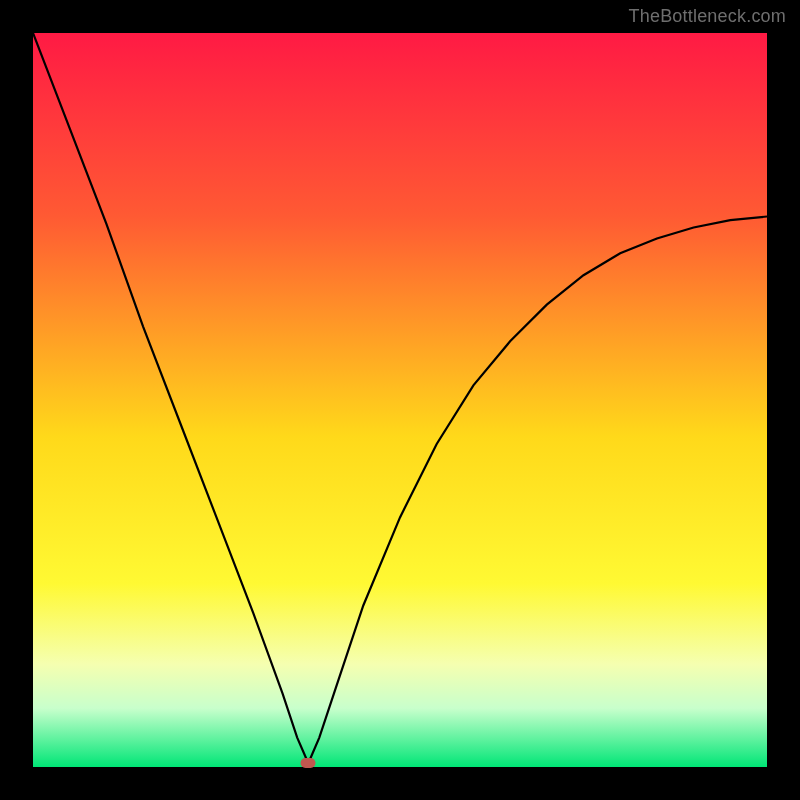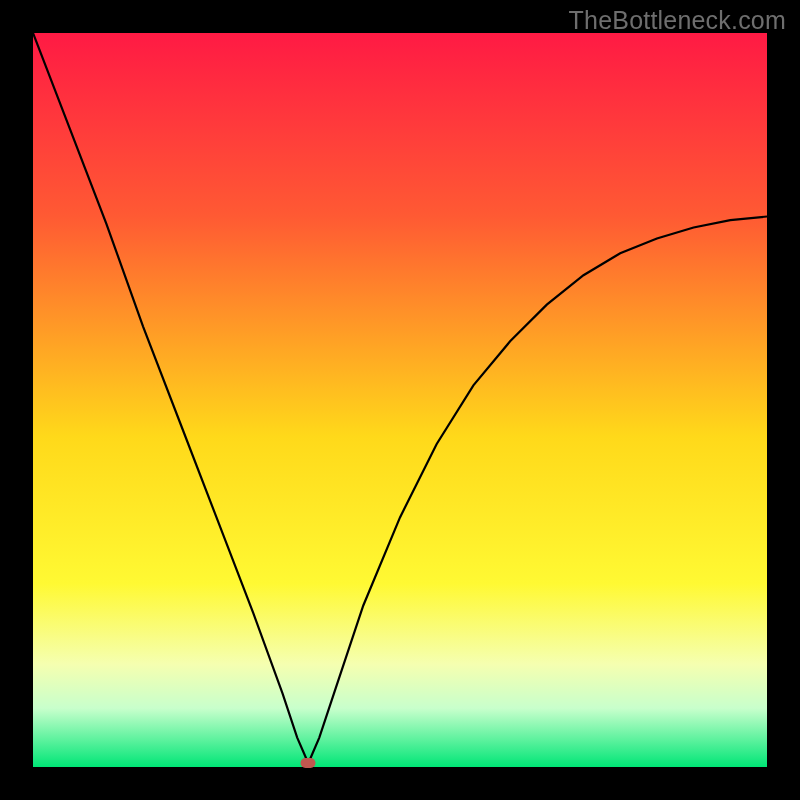--- a/index.html
+++ b/index.html
@@ -25,21 +25,21 @@
       #f5ffb0 86%,
       #c8ffcc 92%,
       #00e676 100%
     );
   }
   .attribution {
     position: absolute;
     top: 6px;
     right: 14px;
     font-family: Arial, Helvetica, sans-serif;
-    font-size: 25px;
+    font-size: 18px;
     color: #6e6e6e;
     font-weight: 400;
     letter-spacing: 0.2px;
   }
   svg.curve {
     position: absolute;
     inset: 0;
     width: 100%;
     height: 100%;
   }

